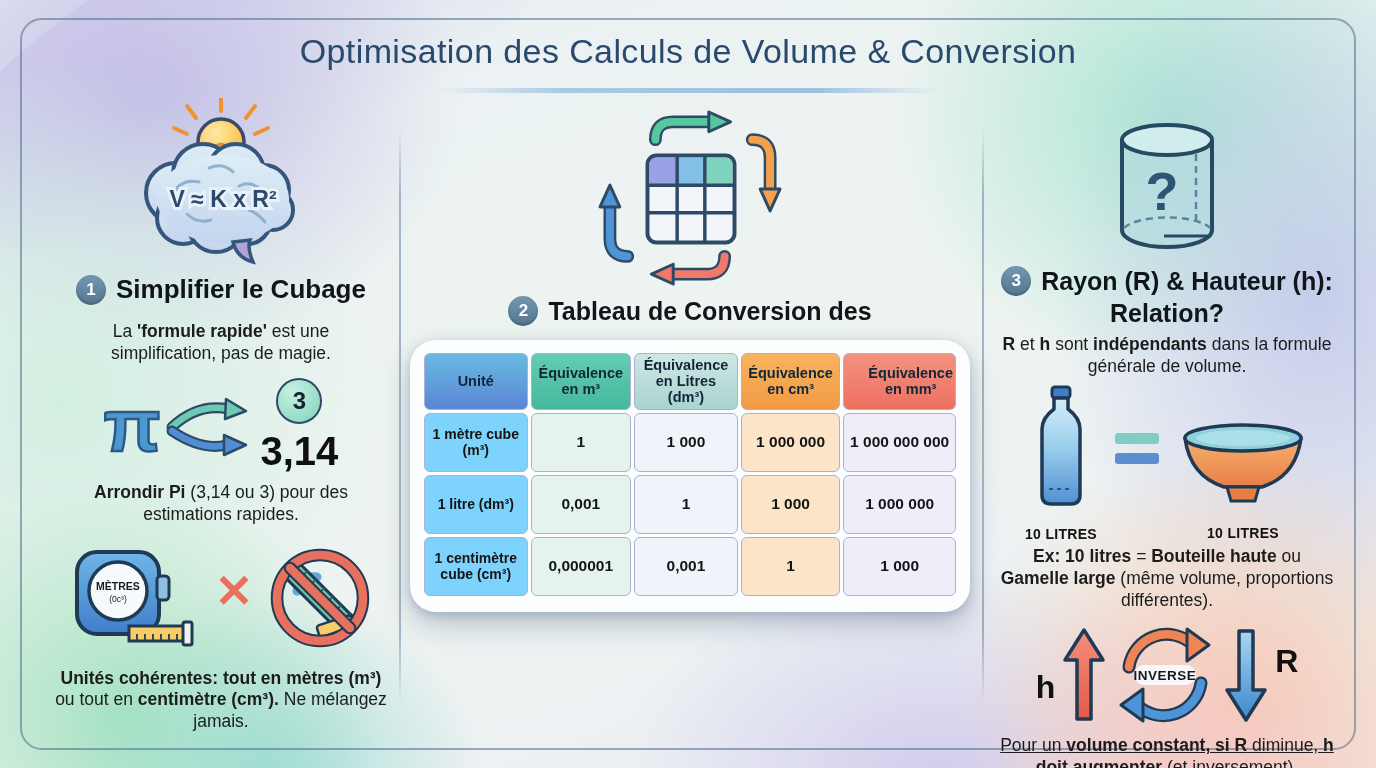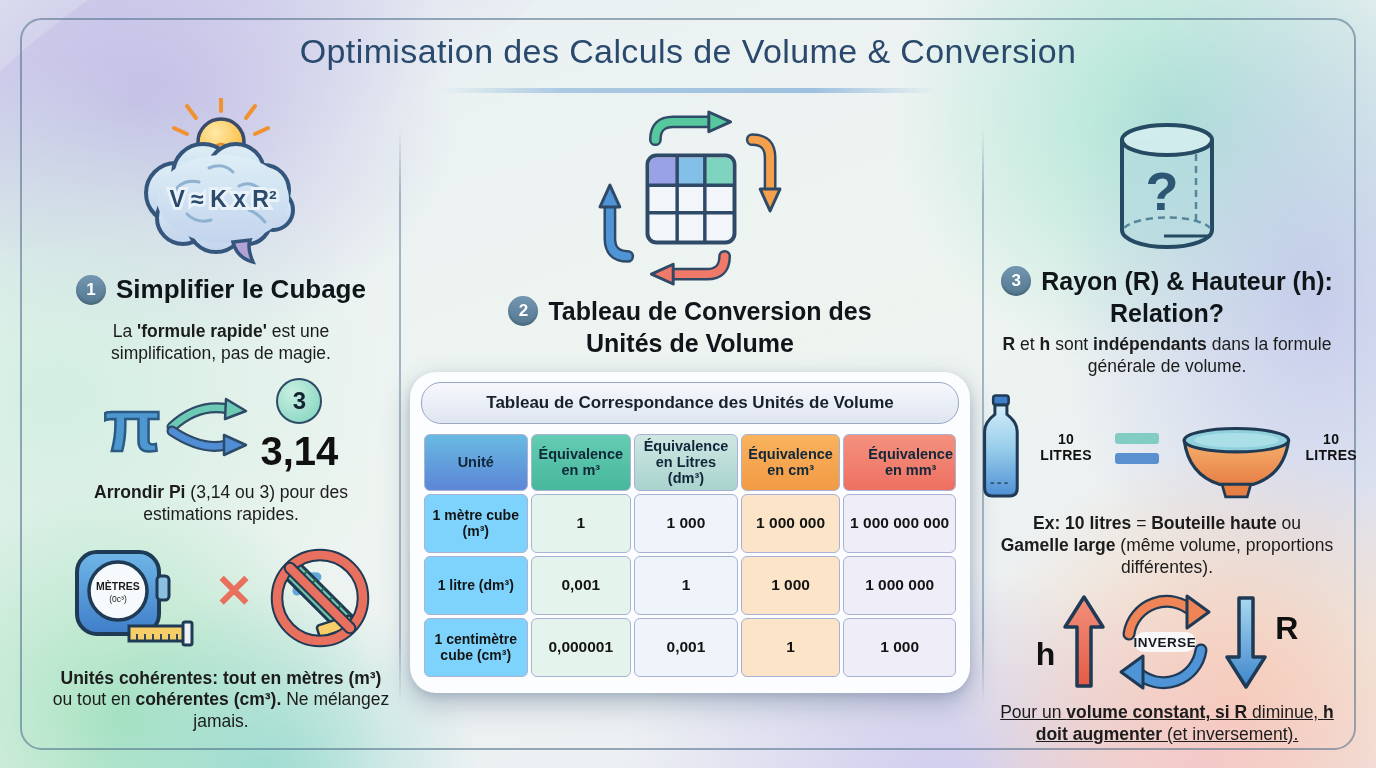--- a/index.html
+++ b/index.html
@@ -74,21 +74,21 @@
   .conv td:nth-child(4){background:#fbe4c8;}
   .conv td:nth-child(5){background:#efedf8;}
   th.h-unit{background:linear-gradient(180deg,#68bae2,#5c85d6);}
   th.h-m3{background:linear-gradient(180deg,#64ccb2,#47b89d);}
   th.h-litres{background:linear-gradient(180deg,#cfe7e3,#a9d3ce);}
   th.h-cm3{background:linear-gradient(180deg,#f9b35e,#f29a44);}
   th.h-mm3{background:linear-gradient(180deg,#f4917e,#ee7061);padding-left:24px;}
 
   
   .vol-row{display:flex;align-items:flex-start;justify-content:center;gap:18px;margin-top:8px;}
-  .stack{display:flex;align-items:center;gap:3px;text-align:center;}
+  .stack{display:flex;flex-direction:column;align-items:center;gap:17px;}
   .vol-label{font-size:14px;font-weight:bold;color:#101010;letter-spacing:.3px;}
   .eq{display:flex;flex-direction:column;gap:9px;margin-top:48px;}
   .eq-bar{width:44px;height:11px;border-radius:3px;}
   .eq-top{background:#82ccc4;}
   .eq-bot{background:#5a90d0;}
   .bowl-push{margin-top:27px;}
   .inv-row{display:flex;align-items:center;gap:6px;margin-top:12px;}
   .hr-label{font-size:32px;font-weight:bold;color:#101010;}
   .h-label{position:relative;top:12px;}
   .r-label{position:relative;top:-14px;}
@@ -228,21 +228,21 @@
         <g transform="rotate(-18 70 78)">
           <rect x="48" y="72" width="36" height="12" rx="3" fill="#f6cd66" stroke="#1f3a55" stroke-width="2.5"></rect>
         </g>
         <circle cx="51" cy="51" r="43" fill="none" stroke="#1f3a55" stroke-width="12.5"></circle>
         <circle cx="51" cy="51" r="43" fill="none" stroke="#e8705f" stroke-width="8.5"></circle>
         <line x1="21" y1="21" x2="81" y2="81" stroke="#1f3a55" stroke-width="12.5" stroke-linecap="round"></line>
         <line x1="21" y1="21" x2="81" y2="81" stroke="#e8705f" stroke-width="8.5" stroke-linecap="round"></line>
       </svg>
     </div>
 
-    <p class="para w340" style="margin:18px 0 0;"><b>Unités cohérentes: tout en mètres (m³)</b><span> ou tout en </span><b>cohérentes (cm³).</b><span> Ne mélangez jamais.</span></p>
+    <p class="para w340" style="margin:18px 0 0;"><b>Unités cohérentes: tout en mètres (m³)</b><span> ou tout en </span><b>centimètre (cm³).</b><span> Ne mélangez jamais.</span></p>
   </section>
 
   <section class="col col2">
     <svg width="186" height="176" viewBox="0 0 186 178" style="margin-top:12px">
       <defs>
           <clipPath id="gclip">
             <rect x="52" y="48" width="84" height="84" rx="7"></rect>
           </clipPath>
         </defs>
       <rect x="50" y="46" width="88" height="88" rx="9" fill="#f2f6fa" stroke="#2f4a66" stroke-width="4"></rect>
@@ -269,25 +269,23 @@
       <path d="M30 148 Q12 148 12 130 L12 96" stroke="#2f4a66" stroke-width="13" fill="none" stroke-linecap="round"></path>
       <path d="M30 148 Q12 148 12 130 L12 96" stroke="#4f94d6" stroke-width="8" fill="none" stroke-linecap="round"></path>
       <polygon points="2,98 22,98 12,76" fill="#4f94d6" stroke="#2f4a66" stroke-width="3" stroke-linejoin="round"></polygon>
     </svg>
 
     <div style="margin-top:10px">
       <div class="hline1">
         <span class="badge">2</span>
         <span>Tableau de Conversion des</span>
       </div>
-      <div class="hline2">Unités de Volume</div>
     </div>
 
     <div class="conv-card">
-      <div class="conv-pill">Tableau de Correspondance des Unités de Volume</div>
       <table class="conv">
         <colgroup>
             <col style="width:21%">
             <col style="width:19.75%">
             <col style="width:20.5%">
             <col style="width:19.5%">
             <col style="width:19.25%">
           </colgroup>
         <thead>
           <tr>

